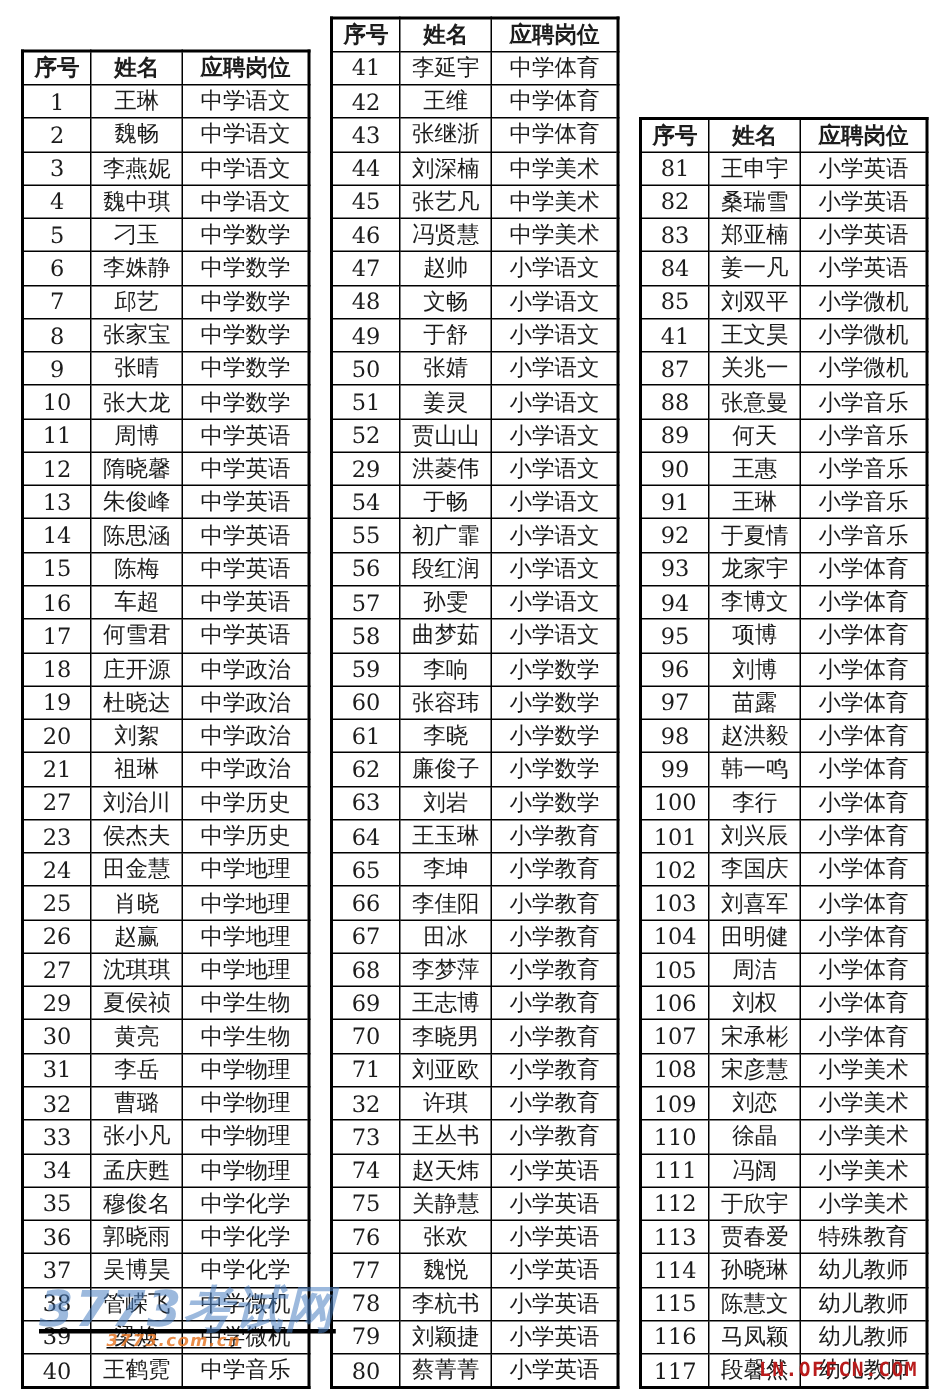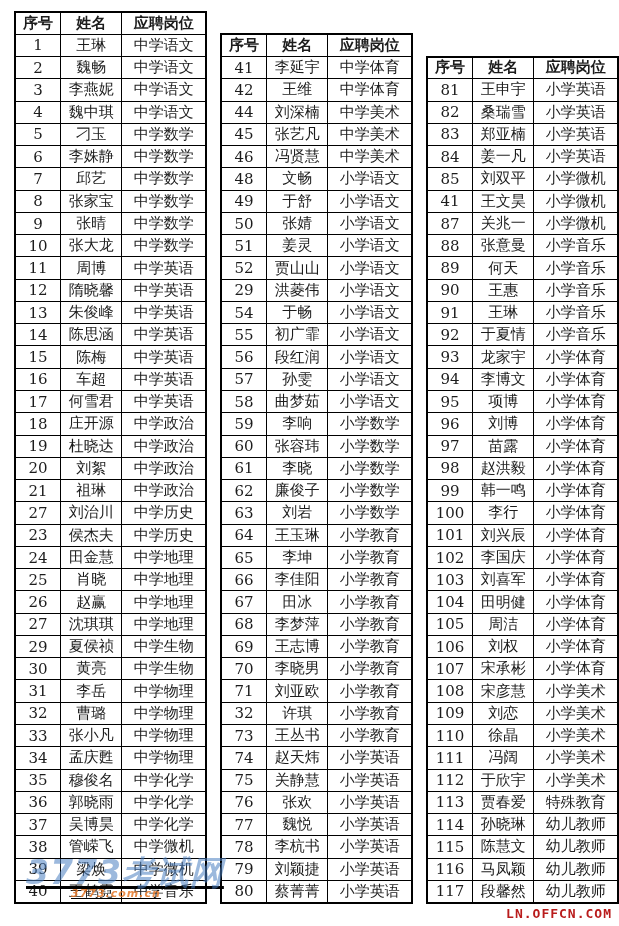--- a/index.html
+++ b/index.html
@@ -301,33 +301,43 @@
           <td class="col-num">41</td>
           <td class="col-name">李延宇</td>
           <td class="col-pos">中学体育</td>
         </tr>
         <tr>
           <td class="col-num">42</td>
           <td class="col-name">王维</td>
           <td class="col-pos">中学体育</td>
         </tr>
         <tr>
+          <td class="col-num">43</td>
+          <td class="col-name">张继浙</td>
+          <td class="col-pos">中学体育</td>
+        </tr>
+        <tr>
           <td class="col-num">44</td>
           <td class="col-name">刘深楠</td>
           <td class="col-pos">中学美术</td>
         </tr>
         <tr>
           <td class="col-num">45</td>
           <td class="col-name">张艺凡</td>
           <td class="col-pos">中学美术</td>
         </tr>
         <tr>
           <td class="col-num">46</td>
           <td class="col-name">冯贤慧</td>
           <td class="col-pos">中学美术</td>
+        </tr>
+        <tr>
+          <td class="col-num">47</td>
+          <td class="col-name">赵帅</td>
+          <td class="col-pos">小学语文</td>
         </tr>
         <tr>
           <td class="col-num">48</td>
           <td class="col-name">文畅</td>
           <td class="col-pos">小学语文</td>
         </tr>
         <tr>
           <td class="col-num">49</td>
           <td class="col-name">于舒</td>
           <td class="col-pos">小学语文</td>

